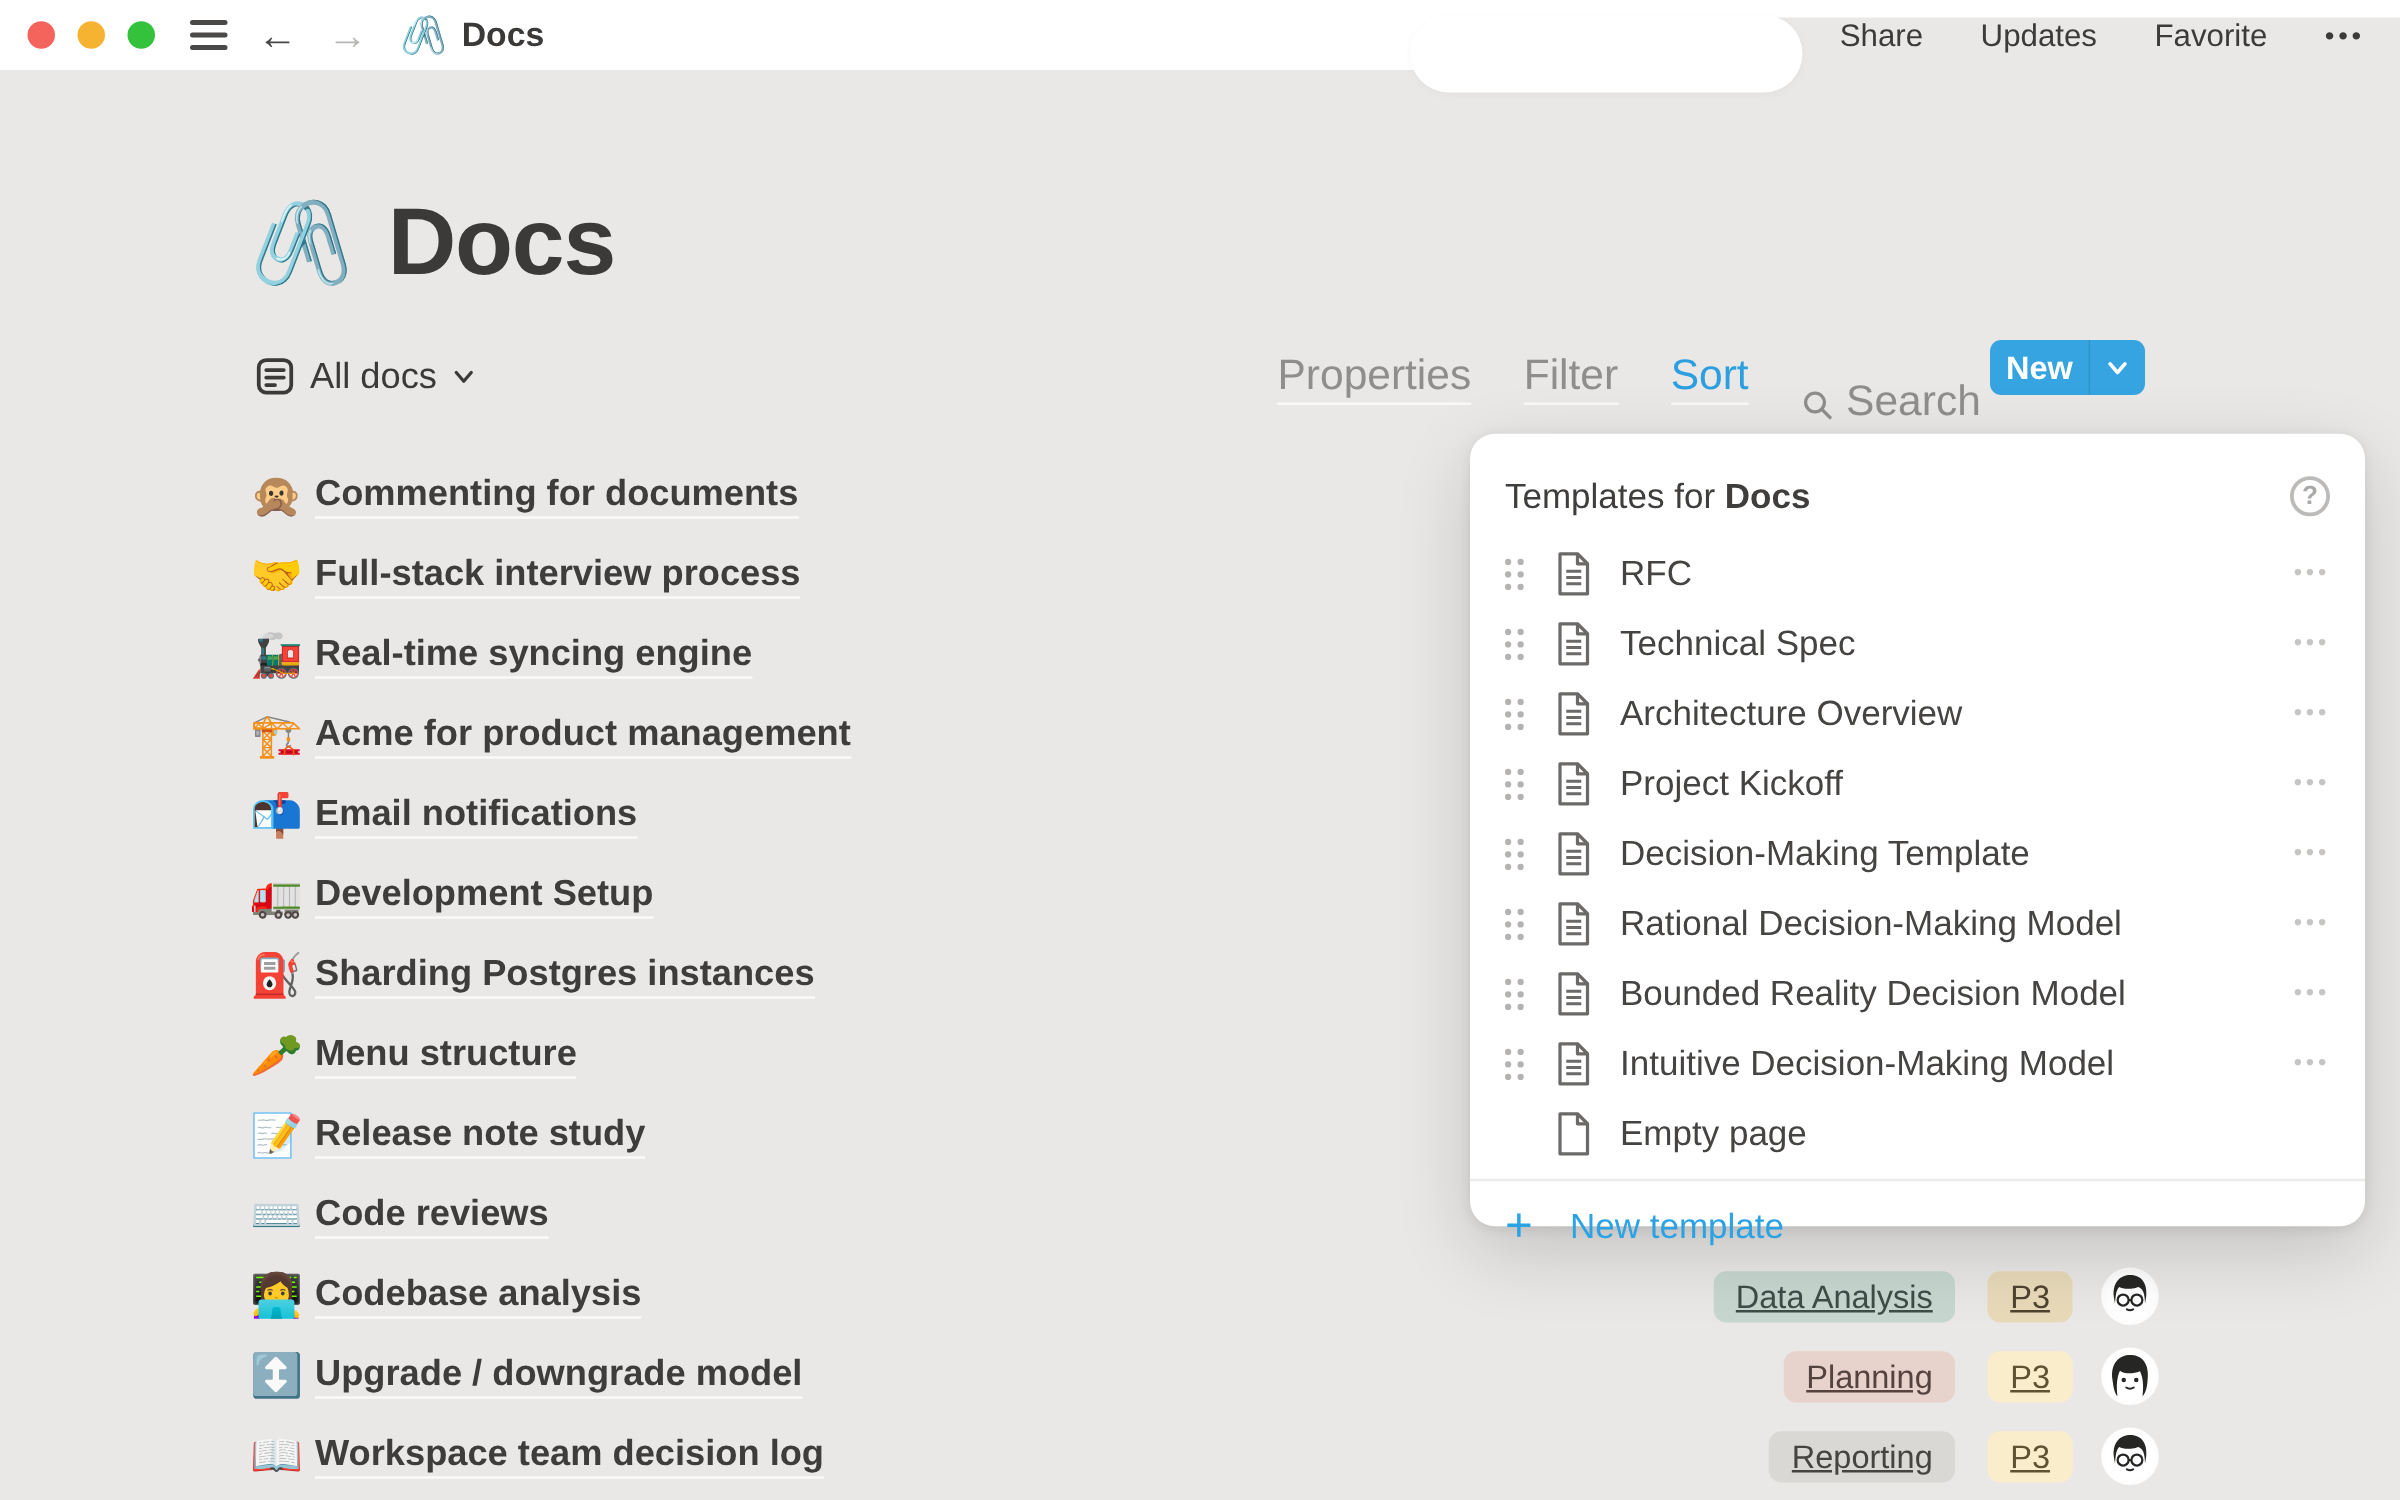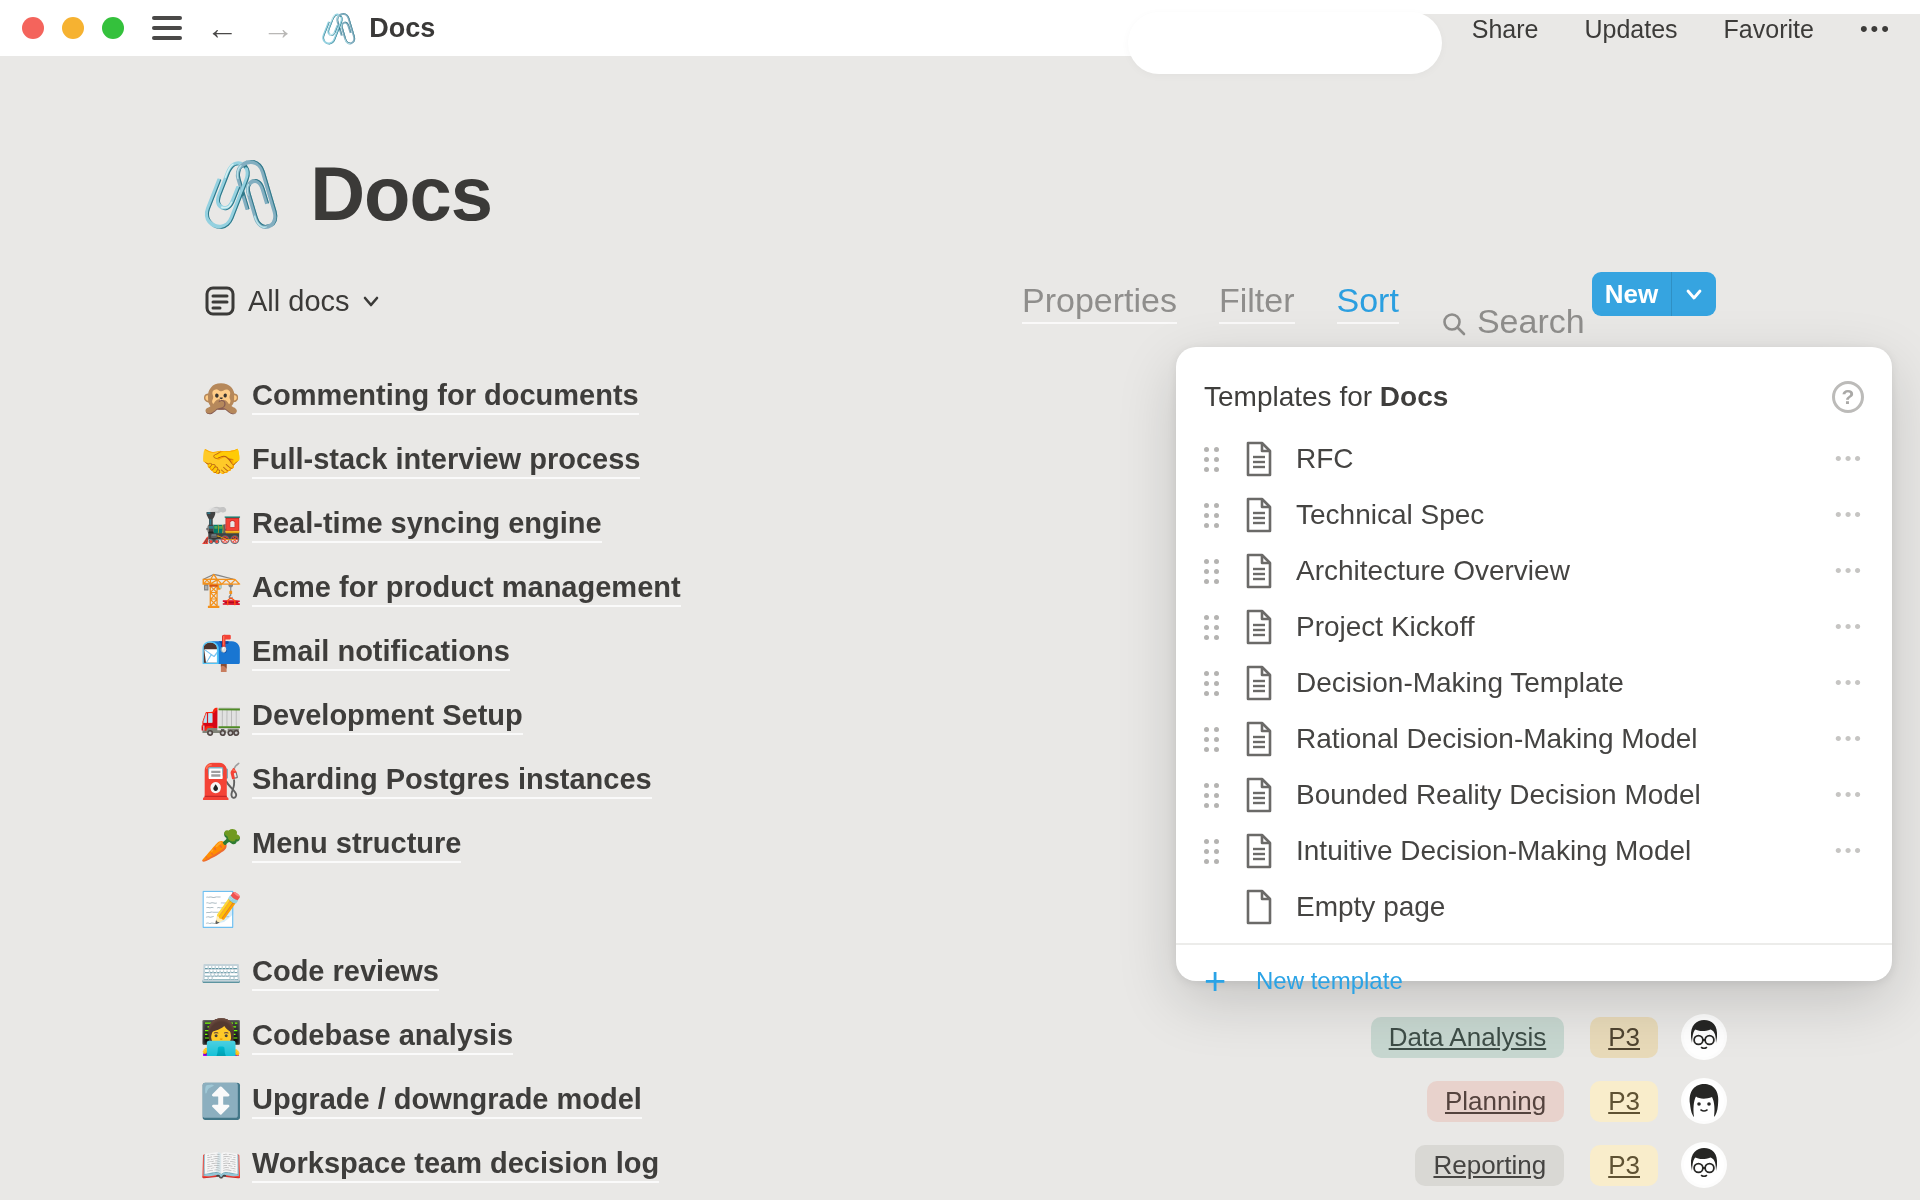--- a/index.html
+++ b/index.html
@@ -79,21 +79,21 @@
   .tpl-row { height:56px; display:flex; align-items:center; cursor:pointer; }
   .drag-handle { width:18px; display:grid; grid-template-columns:repeat(2,5px); gap:5px; margin-right:22px; cursor:grab; }
   .drag-handle i { width:5px; height:5px; border-radius:50%; background:#b4b3b1; }
   .tpl-icon { width:30px; margin-right:22px; flex:none; display:flex; }
   .tpl-label { font-size:28px; color:#454442; white-space:nowrap; }
   .tpl-more { margin-left:auto; font-size:19px; letter-spacing:3px; color:#c6c5c3; cursor:pointer; }
   .tpl-row.empty .tpl-icon { margin-left:40px; }
   .popup-divider { height:2px; background:#ececea; margin:8px -28px 0 -28px; }
   .new-template { height:72px; display:flex; align-items:center; cursor:pointer; color:#2aa3e6; }
   .plus-icon { font-size:38px; font-weight:400; width:30px; margin-right:22px; line-height:0.8; }
-  .new-template-label { font-size:24px; }
+  .new-template-label { font-size:28px; }
 </style>
 </head>
 <body>
 
 <div class="stage">
 
   <div class="win-top-strip"></div>
   <div class="titlebar-left">
     <div class="traffic">
       <div class="light red"></div>
@@ -195,20 +195,21 @@
     <span class="doc-title">Sharding Postgres instances</span>
     <span class="doc-props"></span>
   </div>
       <div class="doc-row">
     <span class="doc-emoji">🥕</span>
     <span class="doc-title">Menu structure</span>
     <span class="doc-props"></span>
   </div>
       <div class="doc-row">
     <span class="doc-emoji">📝</span>
+    <span class="doc-title">Release note study</span>
     <span class="doc-props"></span>
   </div>
       <div class="doc-row">
     <span class="doc-emoji">⌨️</span>
     <span class="doc-title">Code reviews</span>
     <span class="doc-props"></span>
   </div>
       <div class="doc-row">
     <span class="doc-emoji">👩‍💻</span>
     <span class="doc-title">Codebase analysis</span>

